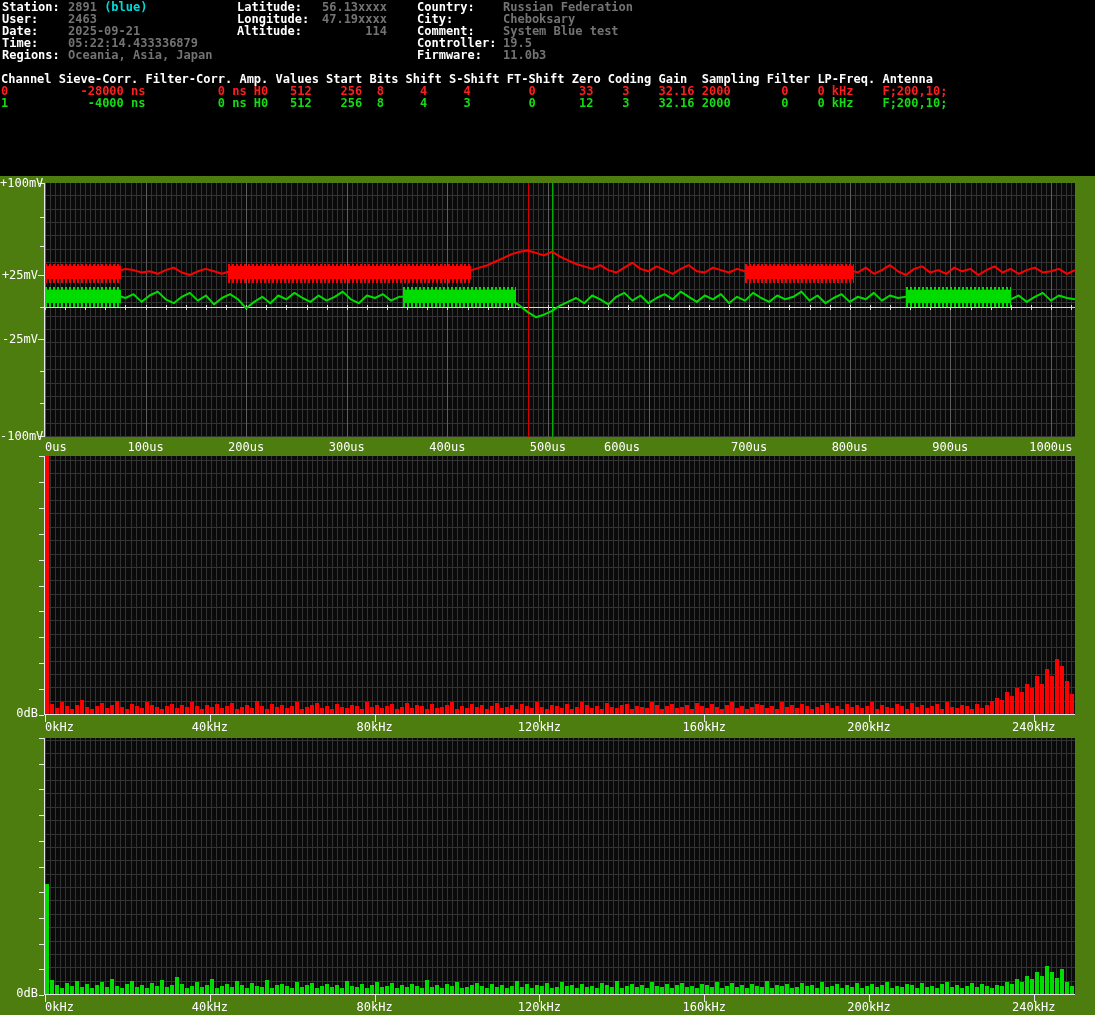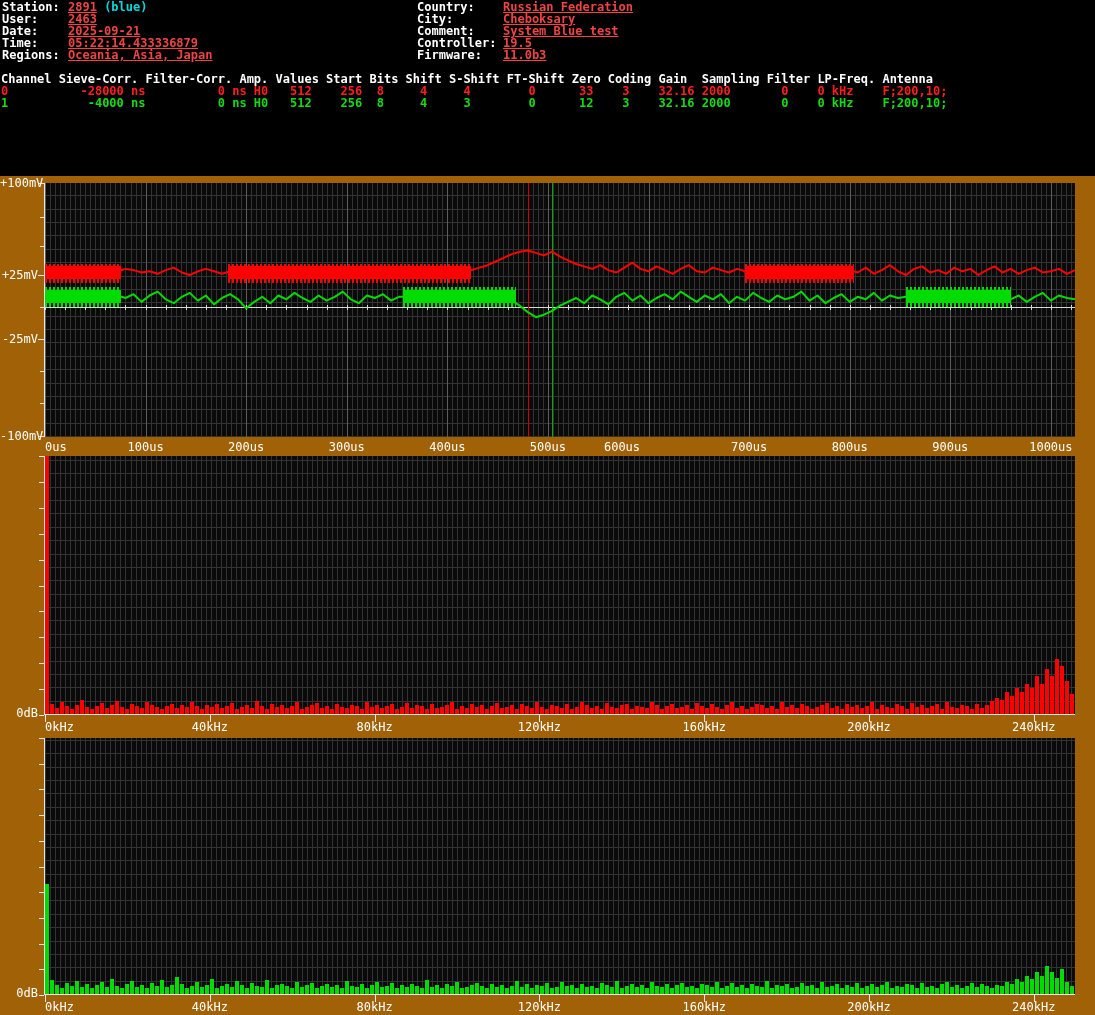--- a/index.html
+++ b/index.html
@@ -3,31 +3,31 @@
 <meta charset="utf-8">
 <style>
   html,body{margin:0;padding:0;background:#000;}
   body{width:1095px;height:1015px;position:relative;overflow:hidden;
        font-family:"DejaVu Sans Mono","Liberation Mono",monospace;}
   .screen{position:absolute;inset:0;}
   
   .info-col{position:absolute;top:1px;font-size:12px;font-weight:bold;line-height:12px;white-space:pre;}
   .info-row{height:12px;}
   .info-label{display:inline-block;color:#ffffff;}
-  .info-value{color:#ef4444;text-decoration:underline;}
+  .info-value{color:#737373;}
   #info-left{left:2px;}   #info-left  .info-label{width:66px;}
   #info-mid{left:237px;}  #info-mid   .info-label{width:74px;}
   #info-mid .info-value{display:inline-block;width:76px;text-align:right;}
   #info-right{left:417px;}#info-right .info-label{width:86px;}
   
   .chan-table{position:absolute;left:1px;top:73px;font-size:12px;font-weight:bold;line-height:12px;white-space:pre;}
   .chan-line{height:12px;}
   .chan-head{color:#ffffff;}
   
-  .charts-backdrop{position:absolute;left:0;top:176px;width:1095px;height:839px;background:#a16207;}
+  .charts-backdrop{position:absolute;left:0;top:176px;width:1095px;height:839px;background:#4d7c0f;}
   .plot{position:absolute;}
   .grid{position:absolute;left:0;top:0;background-color:#0a0a0a;
         background-image:
           repeating-linear-gradient(90deg,#333 0 1px,transparent 1px 5.03px),
           repeating-linear-gradient(0deg,#333 0 1px,transparent 1px 13.37px);}
   .grid.major{background-image:
           repeating-linear-gradient(90deg,#5d5d5d 0 1px,transparent 1px 100.59px),
           repeating-linear-gradient(90deg,#333 0 1px,transparent 1px 5.03px),
           repeating-linear-gradient(0deg,#333 0 1px,transparent 1px 13.37px);}
   .axis-v{position:absolute;left:-1px;top:0;width:1px;background:#e6e6e6;}
@@ -43,20 +43,21 @@
   .band-teeth{position:absolute;}
   .trigger{position:absolute;top:0;width:1px;height:100%;}
   .bar{position:absolute;bottom:1px;}
   svg.trace{position:absolute;left:0;top:0;overflow:visible;}
 </style>
 </head>
 <body>
 
 <div class="screen">
   <div class="info-col" id="info-left"><div class="info-row"><span class="info-label">Station:</span><span class="info-value">2891</span><span style="color: rgb(0, 220, 220);"> (blue)</span></div><div class="info-row"><span class="info-label">User:</span><span class="info-value">2463</span></div><div class="info-row"><span class="info-label">Date:</span><span class="info-value">2025-09-21</span></div><div class="info-row"><span class="info-label">Time:</span><span class="info-value">05:22:14.433336879</span></div><div class="info-row"><span class="info-label">Regions:</span><span class="info-value">Oceania, Asia, Japan</span></div></div>
+  <div class="info-col" id="info-mid"><div class="info-row"><span class="info-label">Latitude:</span><span class="info-value">56.13xxxx</span></div><div class="info-row"><span class="info-label">Longitude:</span><span class="info-value">47.19xxxx</span></div><div class="info-row"><span class="info-label">Altitude:</span><span class="info-value">114</span></div></div>
   <div class="info-col" id="info-right"><div class="info-row"><span class="info-label">Country:</span><span class="info-value">Russian Federation</span></div><div class="info-row"><span class="info-label">City:</span><span class="info-value">Cheboksary</span></div><div class="info-row"><span class="info-label">Comment:</span><span class="info-value">System Blue test</span></div><div class="info-row"><span class="info-label">Controller:</span><span class="info-value">19.5</span></div><div class="info-row"><span class="info-label">Firmware:</span><span class="info-value">11.0b3</span></div></div>
 
   <div class="chan-table" id="chan-table"><div class="chan-line chan-head">Channel Sieve-Corr. Filter-Corr. Amp. Values Start Bits Shift S-Shift FT-Shift Zero Coding Gain  Sampling Filter LP-Freq. Antenna   </div><div class="chan-line" style="color: rgb(255, 30, 30);">0          -28000 ns          0 ns H0   512    256  8     4     4        0      33    3    32.16 2000       0    0 kHz    F;200,10; </div><div class="chan-line" style="color: rgb(20, 220, 20);">1           -4000 ns          0 ns H0   512    256  8     4     3        0      12    3    32.16 2000       0    0 kHz    F;200,10; </div></div>
 
   <div class="charts-backdrop">
     <div class="plot" id="time-plot" style="left: 45px; top: 7px; width: 1030px; height: 284px;">
         <div class="grid major" style="width: 1030px; height: 254px;">
           <div class="zero-ticks" style="top: 122px;"></div>
           <div class="zero-line" style="top: 124px;"></div>
           <div class="trigger" style="left: 483px; background: rgb(212, 0, 0);"></div>

